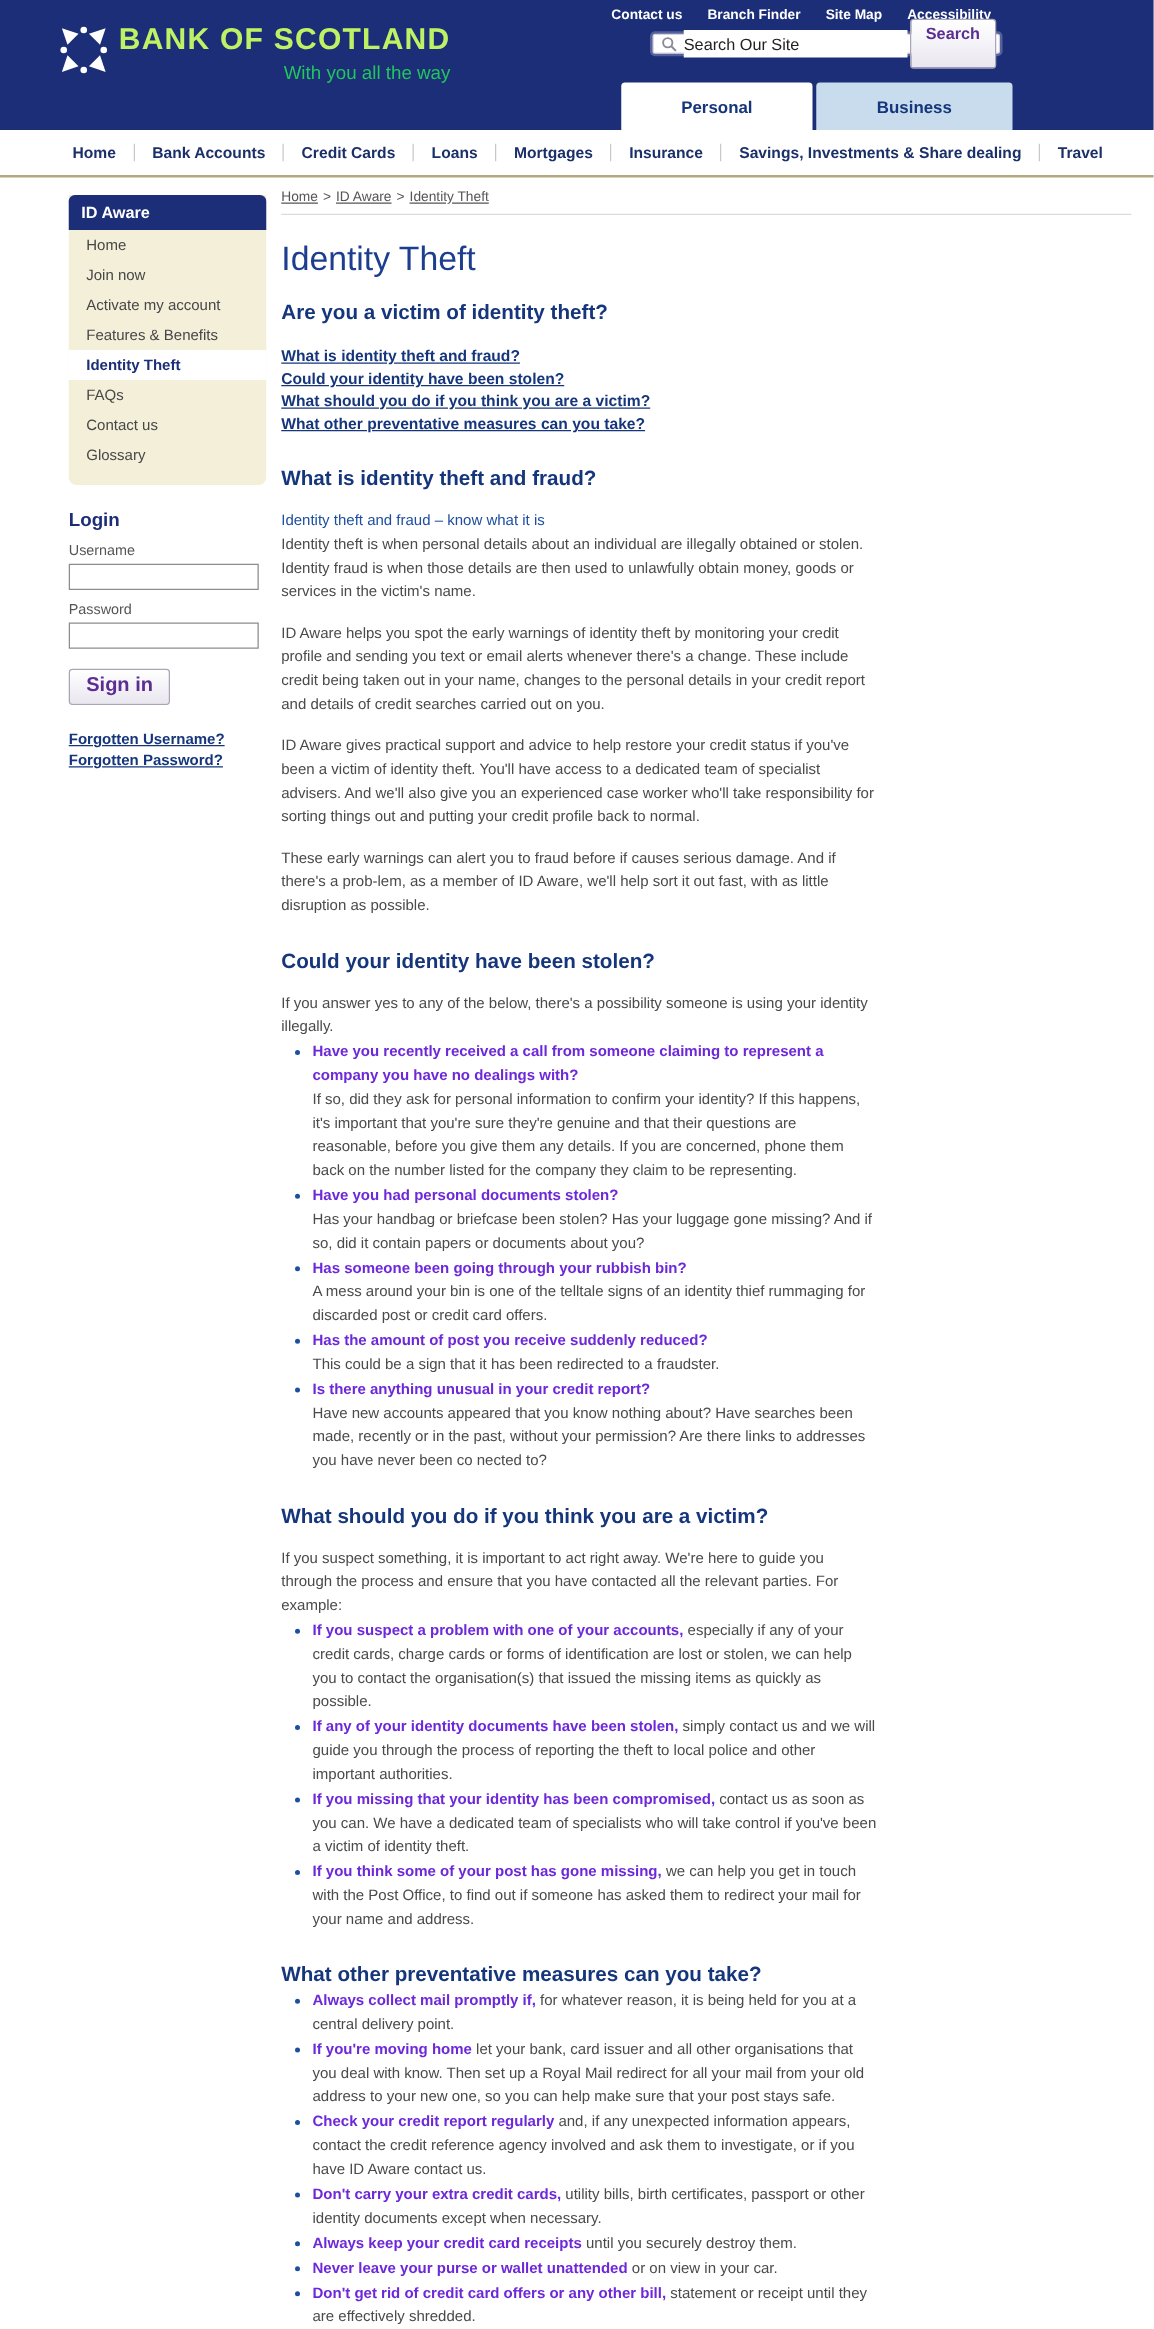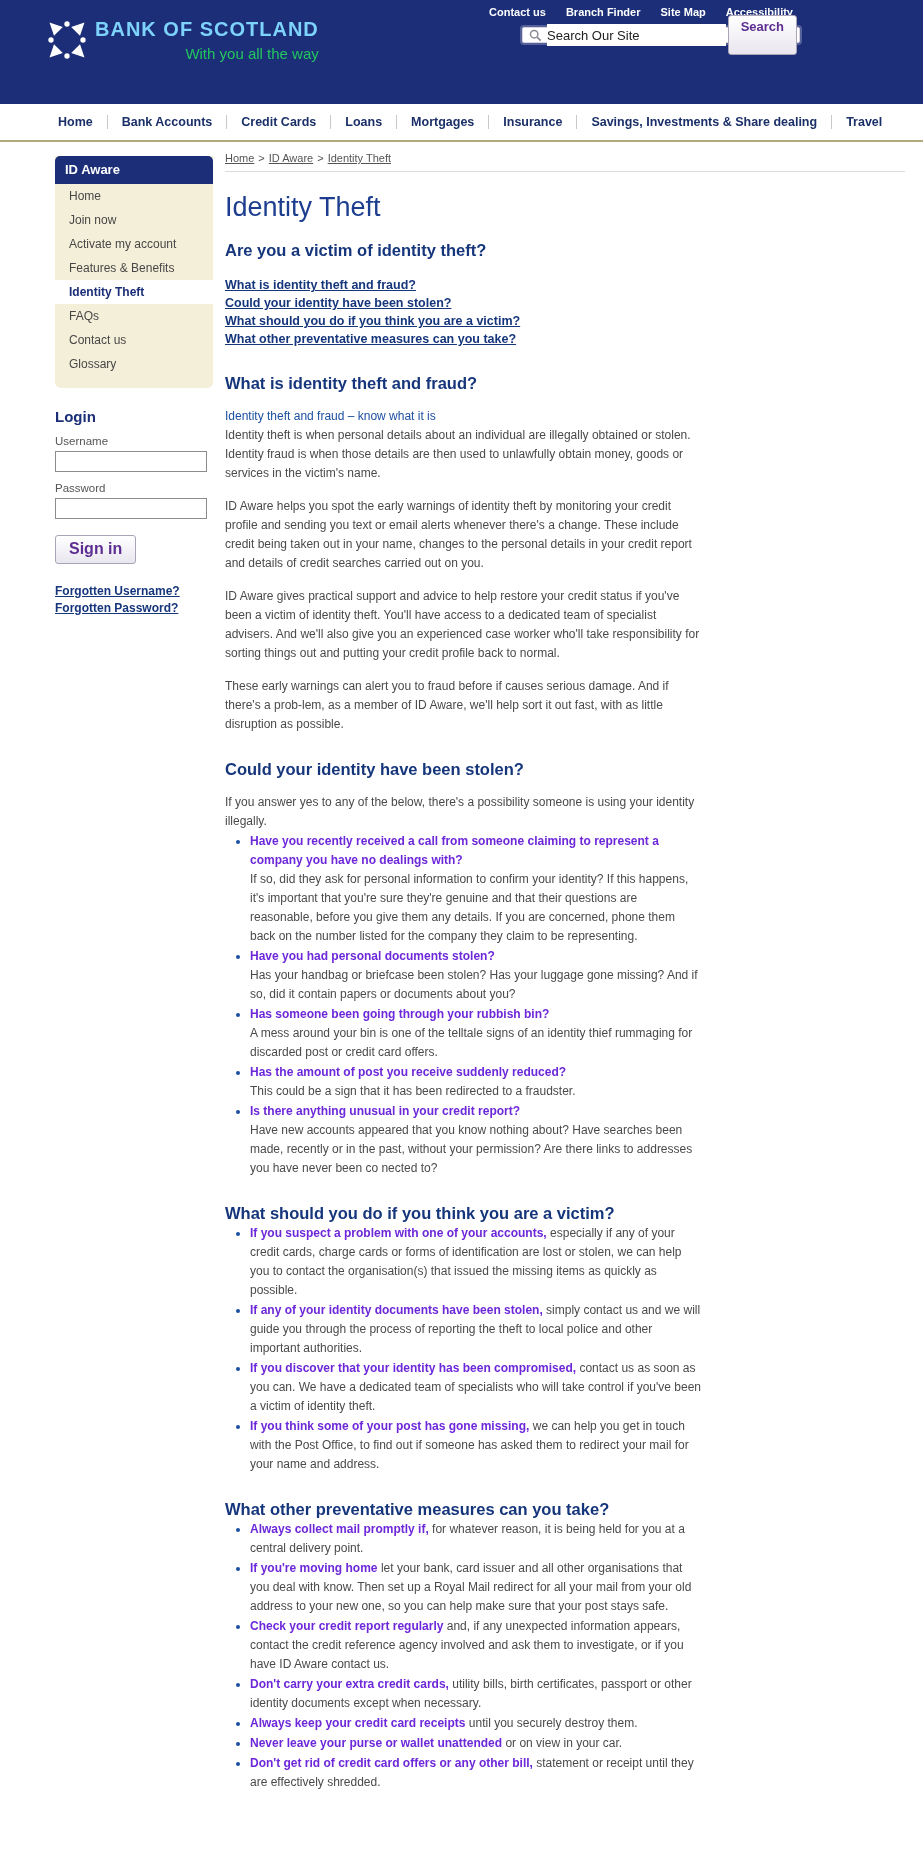--- a/index.html
+++ b/index.html
@@ -7,21 +7,21 @@
   body {
     width:923px; min-height:1863px; position:relative;
     font-family:"Liberation Sans","DejaVu Sans",sans-serif;
     -webkit-font-smoothing:antialiased;
   }
   
   .hdr { height:104px; background:#1b2e77; position:relative; }
   .brand { position:absolute; left:47px; top:18px; display:flex; align-items:flex-start; }
   .logo-ic { width:40px; height:40px; margin-top:2px; }
   .brand-txt { margin-left:8px; }
-  .brand-name { color:#7dd3fc; font-size:20px; font-weight:bold; letter-spacing:1px; white-space:nowrap; }
+  .brand-name { color:#bef264; font-size:24px; font-weight:bold; letter-spacing:1px; white-space:nowrap; }
   .brand-tag  { color:#22c55e; font-size:15px; margin-top:4px; text-align:right; }
   .top-links { position:absolute; top:6px; right:130px; display:flex; gap:20px; }
   .top-link { color:#fff; font-size:11px; font-weight:bold; text-decoration:none; cursor:pointer; white-space:nowrap; }
   .search-wrap { position:absolute; top:27px; right:123px; width:278px; height:16px;
     background:#fff; border:1px solid #d6d2e2; border-radius:2px;
     display:flex; align-items:center; box-shadow:0 0 0 2px rgba(255,255,255,0.25); }
   .search-ic { width:13px; height:13px; margin:0 5px 0 6px; flex:none; }
   .search-input { flex:1; border:none; outline:none; font-size:13px; color:#222;
     font-family:inherit; height:22px; min-width:0; }
   .search-btn { flex:none; margin:2px; padding:3px 12px 20px; font-size:13px; font-weight:bold;
@@ -108,20 +108,24 @@
 
   <div class="search-wrap">
     <svg class="search-ic" viewBox="0 0 14 14" aria-hidden="true">
       <circle cx="5.6" cy="5.6" r="4" fill="none" stroke="#8a8a96" stroke-width="1.6"></circle>
       <line x1="8.7" y1="8.7" x2="12.6" y2="12.6" stroke="#8a8a96" stroke-width="1.8"></line>
     </svg>
     <input class="search-input" type="text" value="Search Our Site" style="">
     <button class="search-btn">Search</button>
   </div>
 
+  <div class="tabs">
+      <div class="tab active">Personal</div>
+      <div class="tab inactive">Business</div>
+    </div>
 </header>
 
 <nav class="mainnav">
     <a class="nav-item">Home</a>
     <a class="nav-item">Bank Accounts</a>
     <a class="nav-item">Credit Cards</a>
     <a class="nav-item">Loans</a>
     <a class="nav-item">Mortgages</a>
     <a class="nav-item">Insurance</a>
     <a class="nav-item">Savings, Investments &amp; Share dealing</a>
@@ -185,24 +189,25 @@
         <h2 class="section-h">Could your identity have been stolen?</h2>
         <div class="para">If you answer yes to any of the below, there's a possibility someone is using your identity illegally.</div>
         <ul class="blist">
           <li class="stacked"><span class="lead">Have you recently received a call from someone claiming to represent a company you have no dealings with?</span><span class="body">If so, did they ask for personal information to confirm your identity? If this happens, it's important that you're sure they're genuine and that their questions are reasonable, before you give them any details. If you are concerned, phone them back on the number listed for the company they claim to be representing.</span></li>
           <li class="stacked"><span class="lead">Have you had personal documents stolen?</span><span class="body">Has your handbag or briefcase been stolen? Has your luggage gone missing? And if so, did it contain papers or documents about you?</span></li>
           <li class="stacked"><span class="lead">Has someone been going through your rubbish bin?</span><span class="body">A mess around your bin is one of the telltale signs of an identity thief rummaging for discarded post or credit card offers.</span></li>
           <li class="stacked"><span class="lead">Has the amount of post you receive suddenly reduced?</span><span class="body">This could be a sign that it has been redirected to a fraudster.</span></li>
           <li class="stacked"><span class="lead">Is there anything unusual in your credit report?</span><span class="body">Have new accounts appeared that you know nothing about? Have searches been made, recently or in the past, without your permission? Are there links to addresses you have never been co nected to?</span></li>
         </ul>
         <h2 class="section-h">What should you do if you think you are a victim?</h2>
+        <div class="para">If you suspect something, it is important to act right away. We're here to guide you through the process and ensure that you have contacted all the relevant parties. For example:</div>
         <ul class="blist">
           <li><span class="lead">If you suspect a problem with one of your accounts,</span> <span class="body">especially if any of your credit cards, charge cards or forms of identification are lost or stolen, we can help you to contact the organisation(s) that issued the missing items as quickly as possible.</span></li>
           <li><span class="lead">If any of your identity documents have been stolen,</span> <span class="body">simply contact us and we will guide you through the process of reporting the theft to local police and other important authorities.</span></li>
-          <li><span class="lead">If you discover that your identity has been compromised,</span> <span class="body">contact us as soon as you can. We have a dedicated team of specialists who will take control if you've been a victim of identity theft.</span></li>
+          <li><span class="lead">If you missing that your identity has been compromised,</span> <span class="body">contact us as soon as you can. We have a dedicated team of specialists who will take control if you've been a victim of identity theft.</span></li>
           <li><span class="lead">If you think some of your post has gone missing,</span> <span class="body">we can help you get in touch with the Post Office, to find out if someone has asked them to redirect your mail for your name and address.</span></li>
         </ul>
         <h2 class="section-h">What other preventative measures can you take?</h2>
         <ul class="blist">
           <li><span class="lead">Always collect mail promptly if,</span> <span class="body">for whatever reason, it is being held for you at a central delivery point.</span></li>
           <li><span class="lead">If you're moving home</span> <span class="body">let your bank, card issuer and all other organisations that you deal with know. Then set up a Royal Mail redirect for all your mail from your old address to your new one, so you can help make sure that your post stays safe.</span></li>
           <li><span class="lead">Check your credit report regularly</span> <span class="body">and, if any unexpected information appears, contact the credit reference agency involved and ask them to investigate, or if you have ID Aware contact us.</span></li>
           <li><span class="lead">Don't carry your extra credit cards,</span> <span class="body">utility bills, birth certificates, passport or other identity documents except when necessary.</span></li>
           <li><span class="lead">Always keep your credit card receipts</span> <span class="body">until you securely destroy them.</span></li>
           <li><span class="lead">Never leave your purse or wallet unattended</span> <span class="body">or on view in your car.</span></li>

